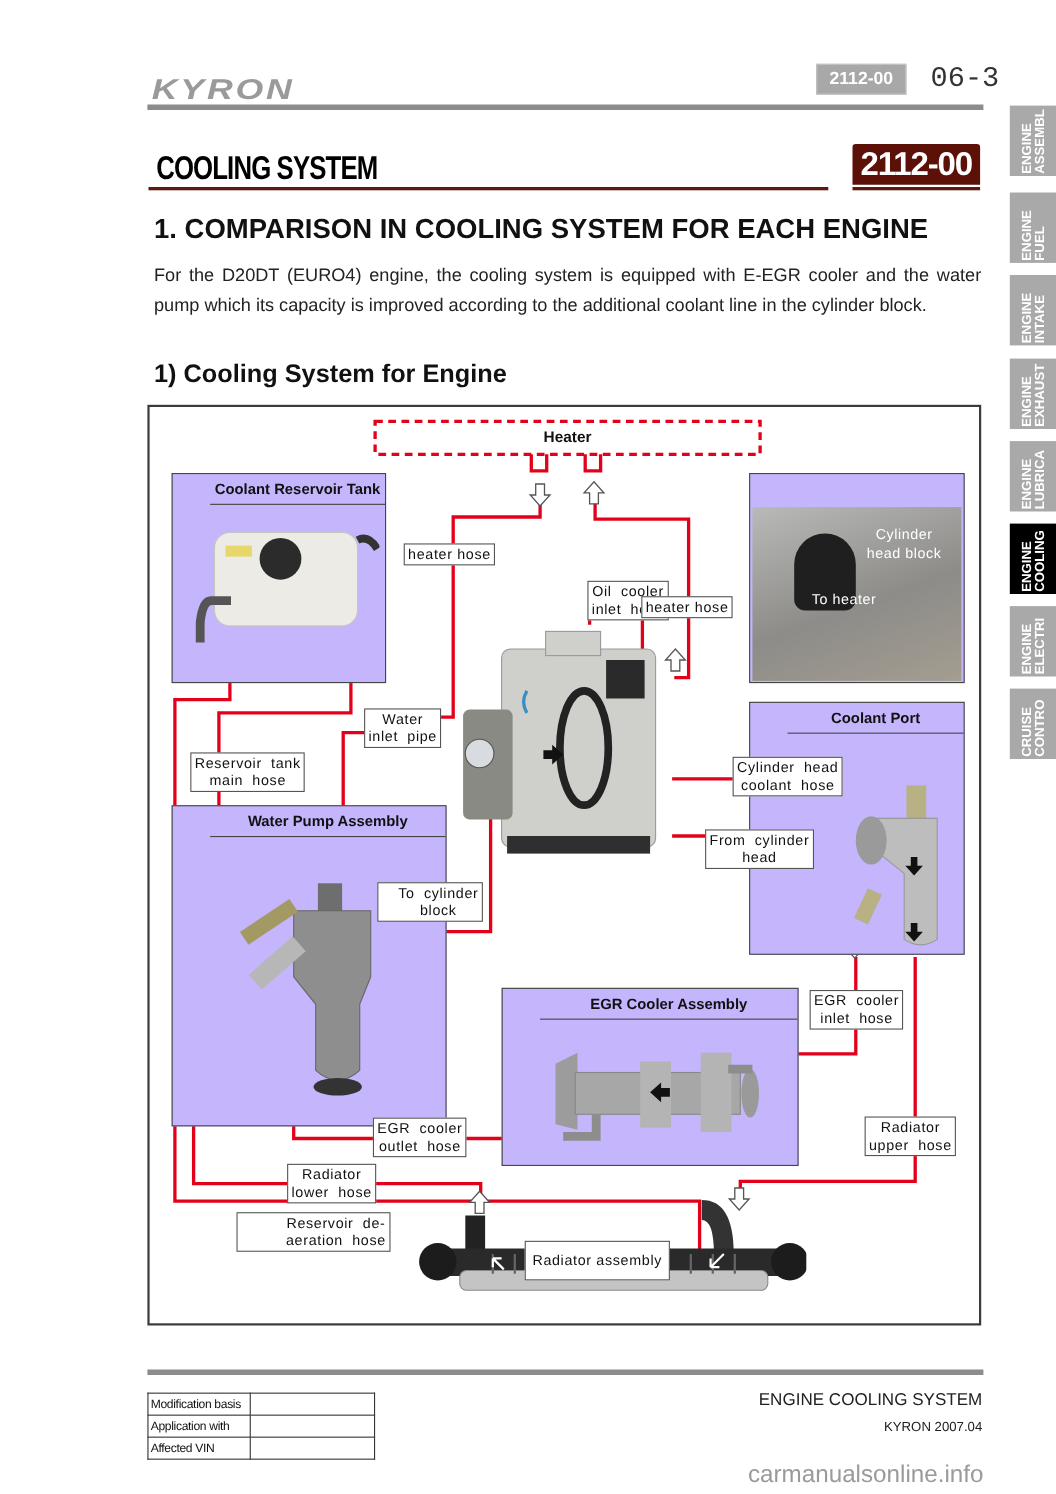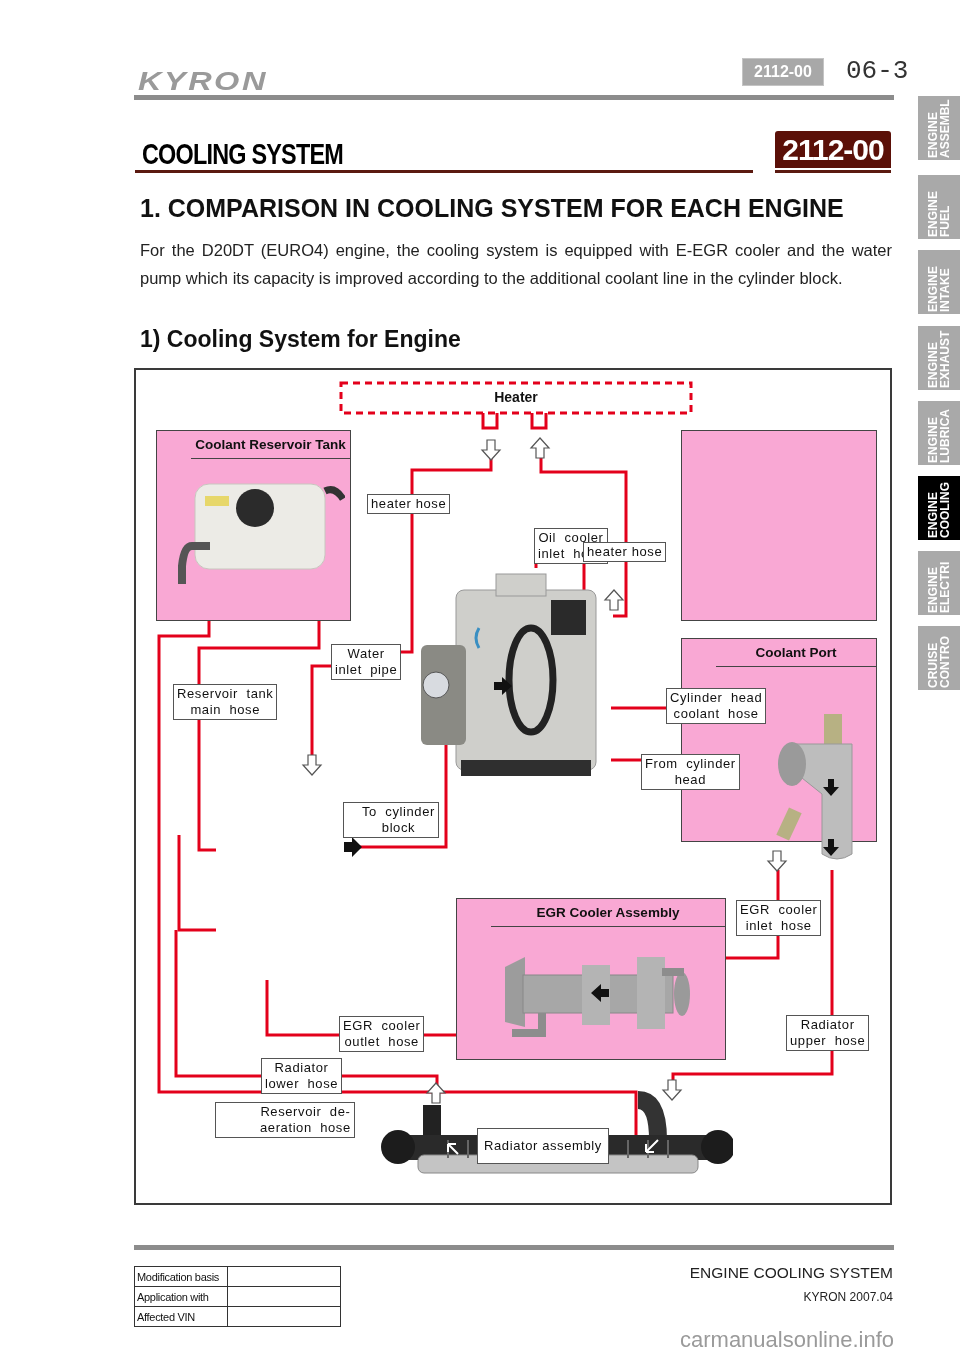--- a/index.html
+++ b/index.html
@@ -23,21 +23,21 @@
   .side-tab.active { background:#000; }
   .side-tab span { position:absolute; left:50%; top:50%; transform:translate(-50%,-50%) rotate(-90deg); white-space:pre; text-align:left; display:block; width:60px; }
 
   
   .h1 { left:140px; top:194px; font-size:25px; font-weight:bold; color:#111; white-space:nowrap; }
   .para { left:140px; top:236px; width:752px; font-size:16.5px; line-height:28px; color:#222; text-align:justify; text-align-last:left; }
   .h2 { left:140px; top:326px; font-size:23px; font-weight:bold; color:#111; }
 
   
   .diagram { left:134px; top:368px; width:758px; height:837px; border:2px solid #3a3a3a; box-sizing:border-box; background:#fff; }
-  .panel { position:absolute; border:1px solid #444; background:#f9a8d4; box-sizing:border-box;padding-left:34px; }
+  .panel { position:absolute; border:1px solid #444; background:#c4b5fd; box-sizing:border-box;padding-left:34px; }
   .panel .ptitle { height:27px; border-bottom:1px solid #444; font-weight:bold; font-size:13.5px; text-align:center; line-height:27px; }
   .lbl { position:absolute; background:#fff; border:1px solid #555; font-size:13px; line-height:16px; text-align:center; padding:1px 3px; letter-spacing:0.6px; white-space:nowrap; box-sizing:border-box; }
   svg.lines { position:absolute; left:0; top:0; }
   .photo { position:absolute; }
 
   
   .ftr-rule { left:134px; top:1245px; width:760px; height:5px; background:#8c8c8c; }
   .ftr-table { left:134px; top:1266px; border-collapse:collapse; font-size:11px; }
   .ftr-table td { border:1px solid #333; height:19px; padding:0 2px; letter-spacing:-0.3px; }
   .ftr-table td.k { width:88px; }
@@ -161,34 +161,50 @@
     <svg class="photo" style="left:8px;top:35px;" width="180" height="130">
       <rect x="30" y="18" width="130" height="85" rx="14" fill="#ecebe6" stroke="#c8c6bf"></rect>
       <circle cx="90" cy="42" r="19" fill="#2b2b2b"></circle>
       <rect x="40" y="30" width="24" height="10" fill="#e7d76a"></rect>
       <path d="M160 25 q10 -5 18 8" stroke="#333" stroke-width="7" fill="none"></path>
       <path d="M45 80 h-18 q-8 0 -10 20 v18" stroke="#555" stroke-width="8" fill="none"></path>
     </svg>
   </div>
 
   <div class="panel" style="left:545px;top:60px;width:196px;height:191px;">
-  </div>
-
-  <div class="panel" style="left:545px;top:268px;width:196px;height:204px;">
+    <div class="photo" style="left:2px;top:30px;width:190px;height:158px;background:linear-gradient(160deg,#b9b9b7,#8d8c89 55%,#a49d90);">
+      <div style="position:absolute;left:38px;top:24px;width:56px;height:70px;background:#1f1f1f;border-radius:28px 28px 10px 10px;"></div>
+      <div style="position:absolute;left:104px;top:16px;color:#fff;font-size:13px;line-height:17px;text-align:center;white-space:pre;letter-spacing:0.5px;">Cylinder
+head block</div>
+      <div style="position:absolute;left:54px;top:76px;color:#fff;font-size:13px;letter-spacing:0.5px;">To heater</div>
+    </div>
+  </div>
+
+  <div class="panel" style="left:545px;top:268px;width:196px;height:230px;">
     <div class="ptitle">Coolant Port</div>
     <svg class="photo" style="left:80px;top:60px;" width="110" height="180">
       <rect x="62" y="15" width="18" height="35" fill="#b7b183"></rect>
       <path d="M30 45 h60 v110 q-15 10 -30 0 v-60 l-25 -20 z" fill="#bdbdbd" stroke="#999"></path>
       <ellipse cx="30" cy="65" rx="14" ry="22" fill="#9a9a9a"></ellipse>
       <rect x="20" y="110" width="14" height="30" fill="#b7b183" transform="rotate(25 27 125)"></rect>
       <path d="M66 80 h6 v8 h5 l-8 9 l-8 -9 h5 z" fill="#111"></path>
       <path d="M66 140 h6 v8 h5 l-8 9 l-8 -9 h5 z" fill="#111"></path>
     </svg>
   </div>
 
+  <div class="panel" style="left:20px;top:362px;width:250px;height:292px;">
+    <div class="ptitle">Water Pump Assembly</div>
+    <svg class="photo" style="left:50px;top:50px;" width="150" height="230">
+      <rect x="82" y="20" width="22" height="30" fill="#6e6e6e"></rect>
+      <path d="M60 45 h70 v60 l-10 25 v60 q-20 18 -40 0 v-60 l-20 -25 z" fill="#8e8e8e" stroke="#666"></path>
+      <path d="M15 70 l45 -30" stroke="#a39a63" stroke-width="14"></path>
+      <path d="M25 110 l40 -35" stroke="#b7b7b7" stroke-width="18"></path>
+      <ellipse cx="100" cy="205" rx="22" ry="8" fill="#333"></ellipse>
+    </svg>
+  </div>
 
   <div class="panel" style="left:320px;top:528px;width:270px;height:162px;">
     <div class="ptitle">EGR Cooler Assembly</div>
     <svg class="photo" style="left:30px;top:38px;" width="220" height="115">
       <path d="M18 30 l20 -10 v70 l-20 -5 z" fill="#9c9c9c"></path>
       <rect x="36" y="38" width="150" height="38" fill="#a7a7a7" stroke="#888"></rect>
       <rect x="95" y="28" width="28" height="60" fill="#b4b4b4"></rect>
       <rect x="150" y="20" width="28" height="72" fill="#b4b4b4"></rect>
       <ellipse cx="195" cy="57" rx="8" ry="22" fill="#9a9a9a"></ellipse>
       <path d="M175 35 h22" stroke="#8d8d8d" stroke-width="8"></path>

